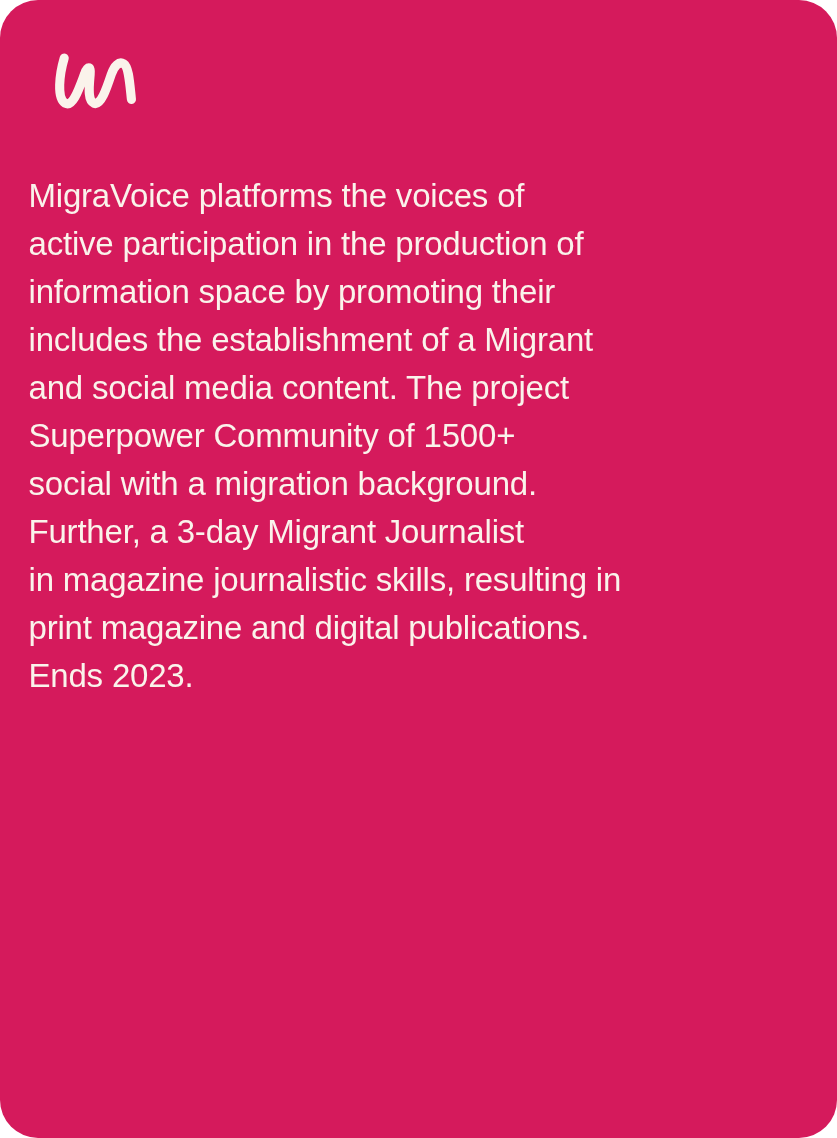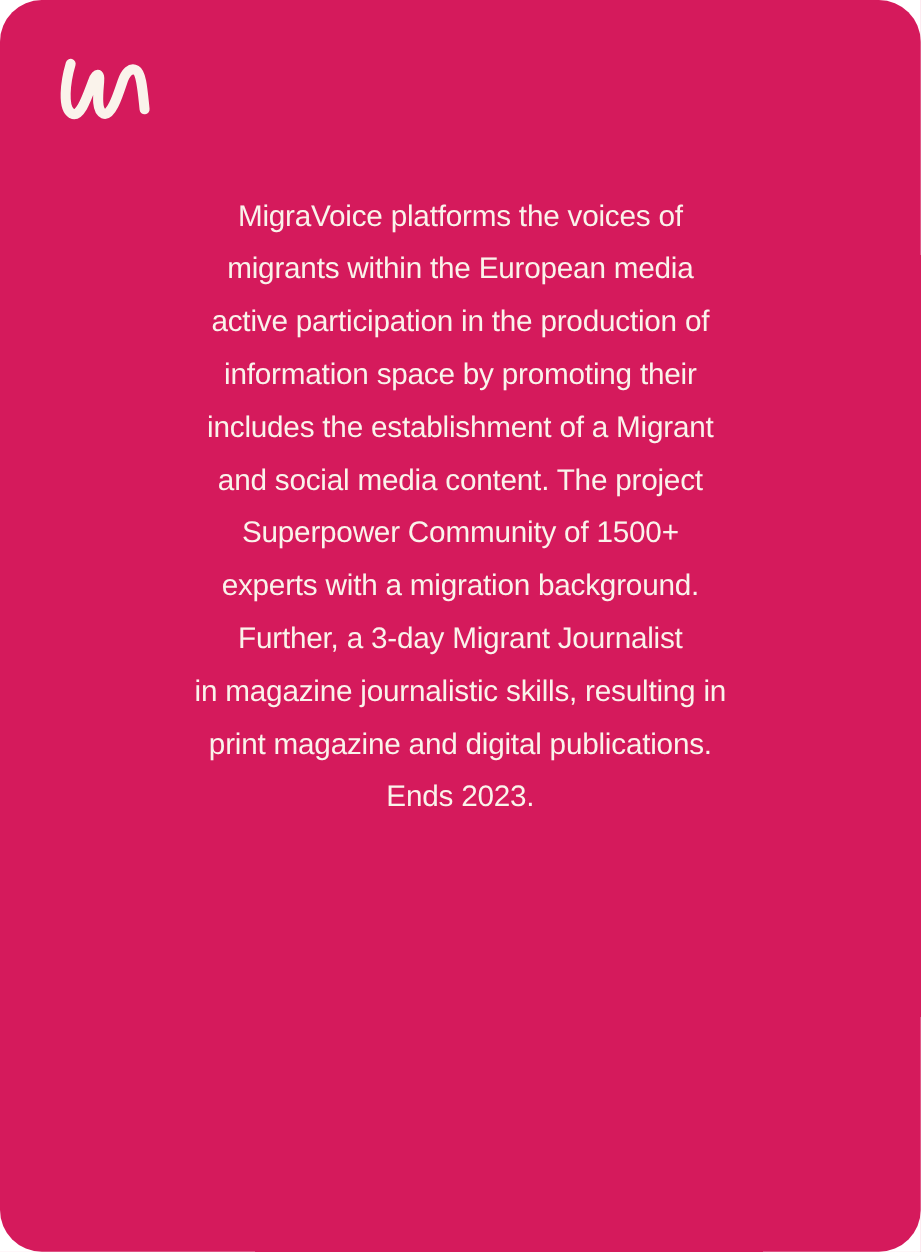--- a/index.html
+++ b/index.html
@@ -36,48 +36,47 @@
     stroke-width: 9.5;
     stroke-linecap: round;
     stroke-linejoin: round;
   }
   .description {
     position: absolute;
     top: 172px;
     left: 50%;
     transform: translateX(-50%);
     width: 780px;
-    text-align: center;
+    text-align: left;
     color: var(--text-color);
-    font-size: 27px;
+    font-size: 33px;
     line-height: 48px;
     letter-spacing: -0.2px;
     font-weight: 400;
   }
   .description-line {
     white-space: nowrap;
   }
 </style>
 </head>
 <body>
 
 <div class="card">
 
   <svg class="logo" viewBox="0 0 100 72" aria-hidden="true">
     <path d="M19 9 C14 26 11 51 20 56 C28 60 34 42 40 26 C43 17 47 17 46 26 C45 38 43 53 50 56 C57 59 63 41 68 26 C71 17 76 12 81 15 C86 18 87 33 89 52"></path>
   </svg>
 
   <div class="description">
     <div class="description-line">MigraVoice platforms the voices of</div>
-    <div class="description-line">migrants within the European media</div>
     <div class="description-line">active participation in the production of</div>
     <div class="description-line">information space by promoting their</div>
     <div class="description-line">includes the establishment of a Migrant</div>
     <div class="description-line">and social media content. The project</div>
     <div class="description-line">Superpower Community of 1500+</div>
-    <div class="description-line">experts with a migration background.</div>
+    <div class="description-line">social with a migration background.</div>
     <div class="description-line">Further, a 3-day Migrant Journalist</div>
     <div class="description-line">in magazine journalistic skills, resulting in</div>
     <div class="description-line">print magazine and digital publications.</div>
     <div class="description-line">Ends 2023.</div>
   </div>
 
 </div>
 
 </body></html>

